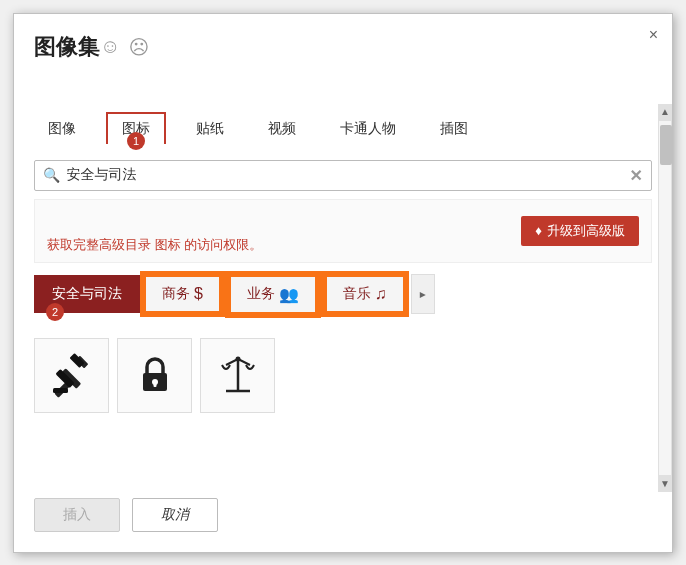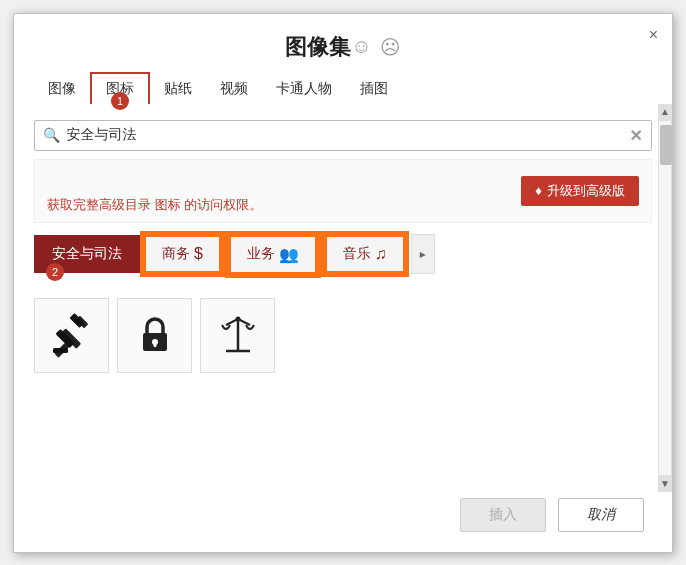--- a/index.html
+++ b/index.html
@@ -17,21 +17,21 @@
       background: #fff;
       border: 1px solid #c0c0c0;
       box-shadow: 2px 2px 10px rgba(0,0,0,0.3);
       width: 660px;
       min-height: 540px;
       position: relative;
       padding: 0;
     }
     .title-bar {
       display: flex;
-      justify-content: center;
+      justify-content: flex-start;
       align-items: center;
       padding: 18px 20px 10px 20px;
     }
     .title-text {
       font-size: 22px;
       font-weight: 600;
       color: #222;
     }
     .title-icons {
       display: flex;
@@ -49,21 +49,22 @@
       cursor: pointer;
       position: absolute;
       top: 12px;
       right: 14px;
     }
     .tabs {
       display: flex;
       align-items: flex-end;
       padding: 0 20px;
       border-bottom: none;
-      gap: 0;
+      gap: 16px;
+      margin-top: 40px;
     }
     .tab-item {
       padding: 6px 14px;
       font-size: 14px;
       color: #333;
       cursor: pointer;
       position: relative;
       white-space: nowrap;
     }
     .tab-item.active {
@@ -198,21 +199,21 @@
       justify-content: center;
       cursor: pointer;
       background: #fafafa;
     }
     .icon-cell svg {
       width: 48px;
       height: 48px;
     }
     .footer {
       display: flex;
-      justify-content: flex-end;
+      justify-content: flex-start;
       gap: 12px;
       padding: 20px;
       position: absolute;
       bottom: 0;
       left: 0;
       right: 8px;
     }
     .insert-btn {
       background: #e8e8e8;
       color: #aaa;

